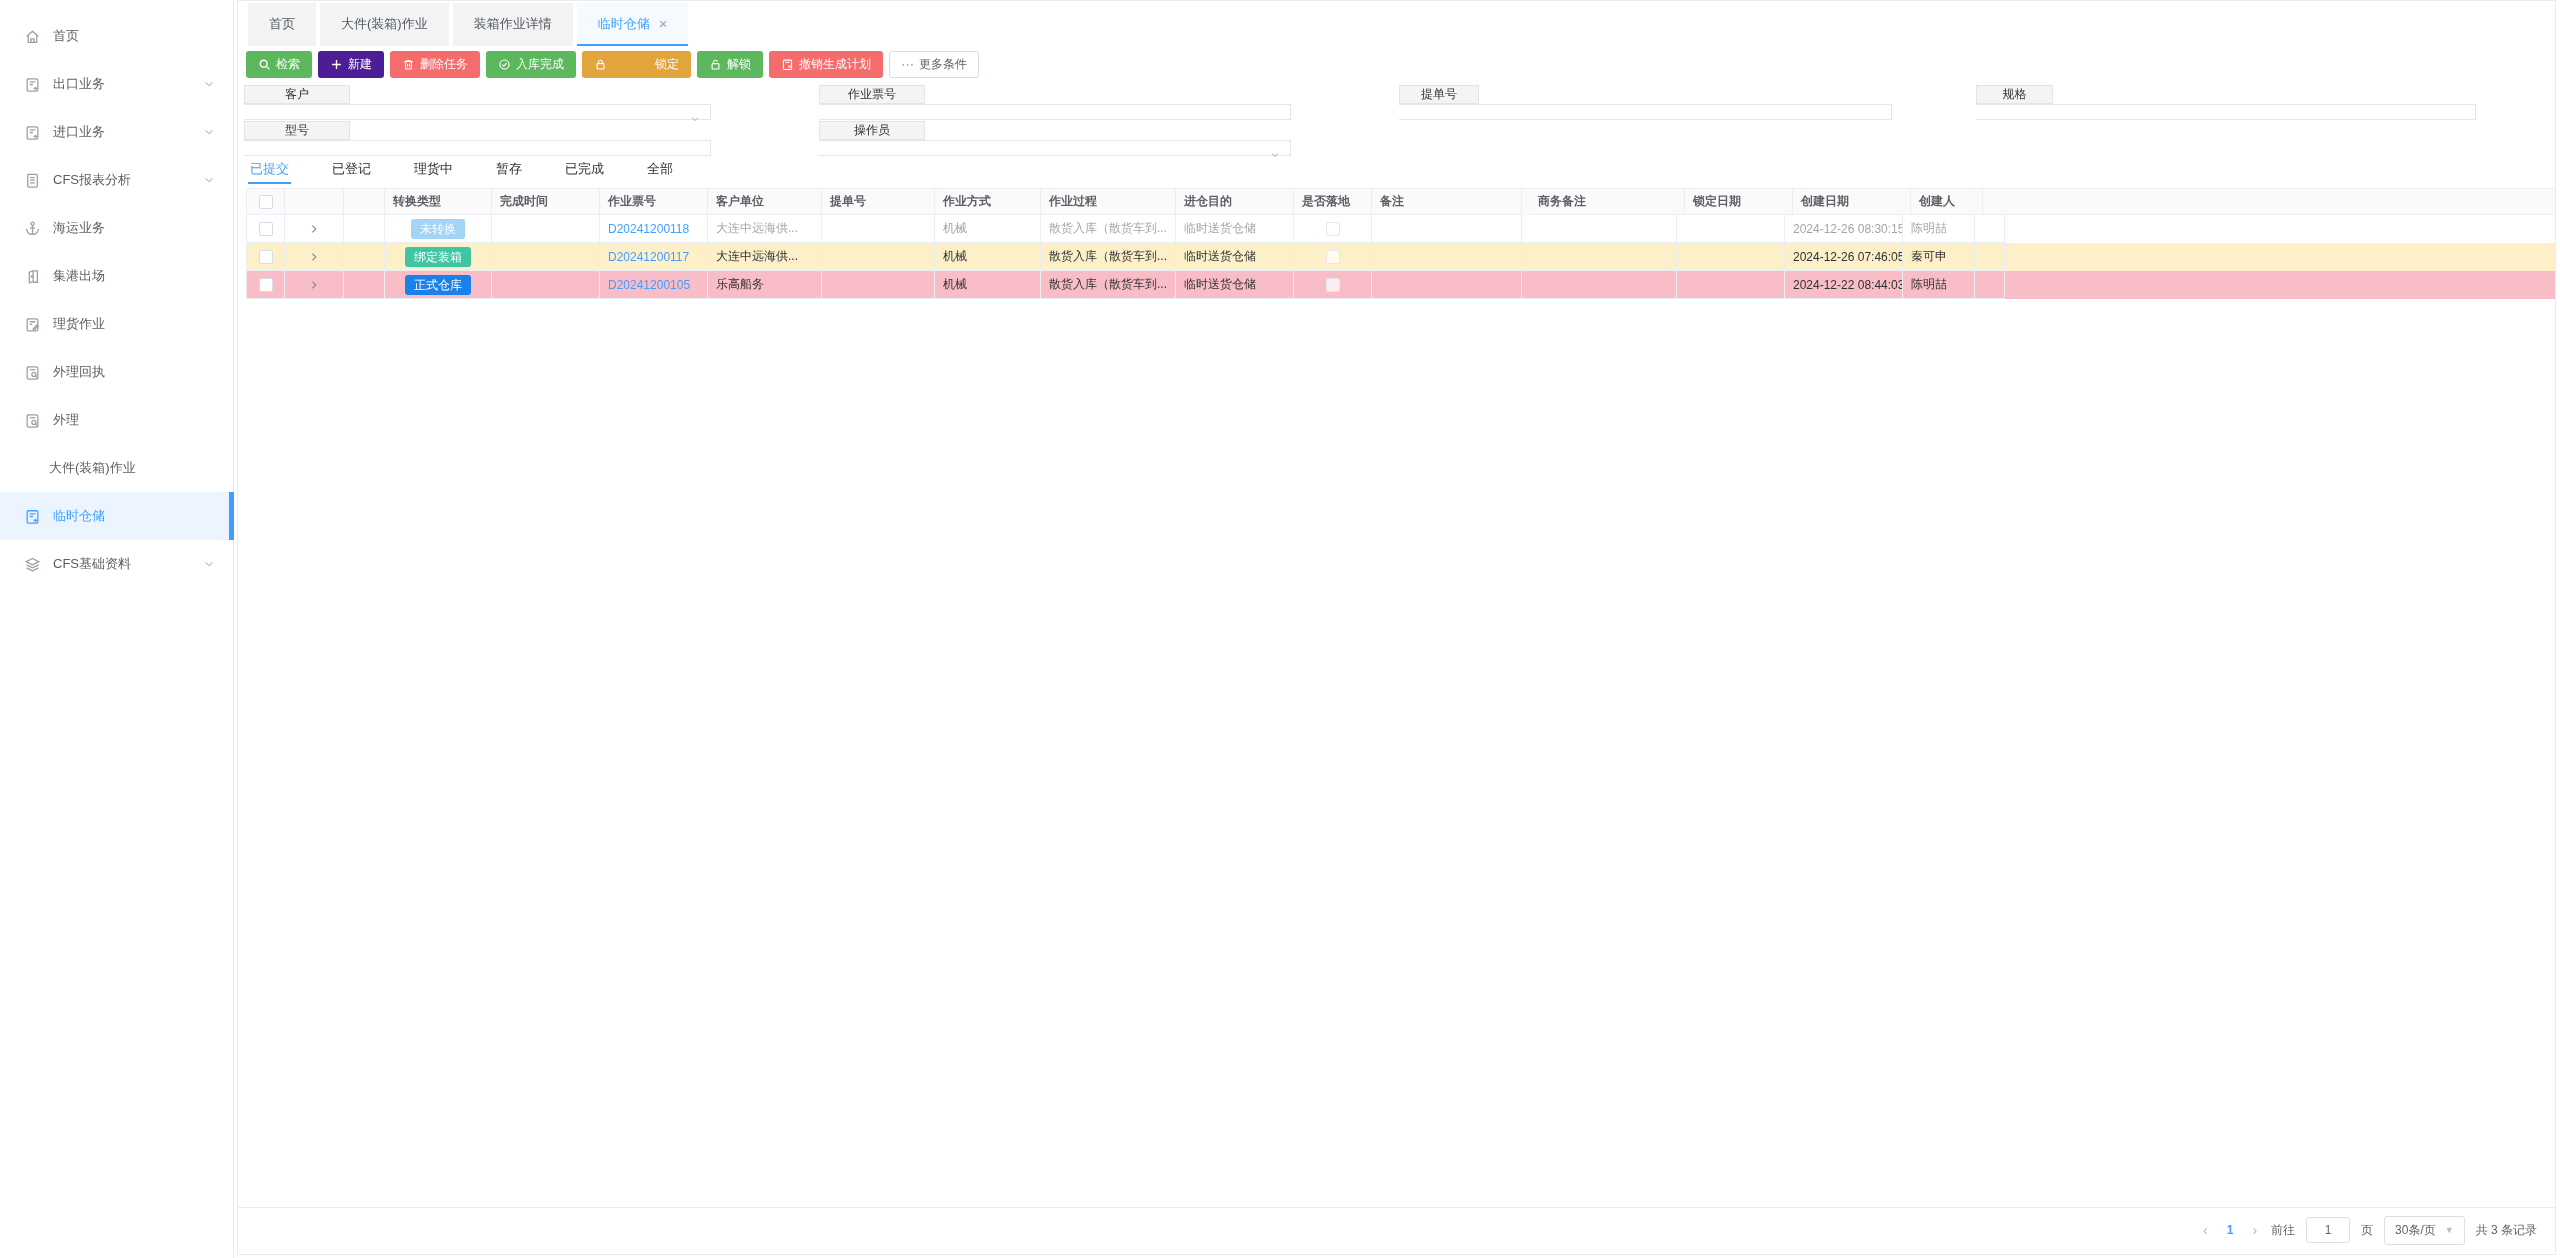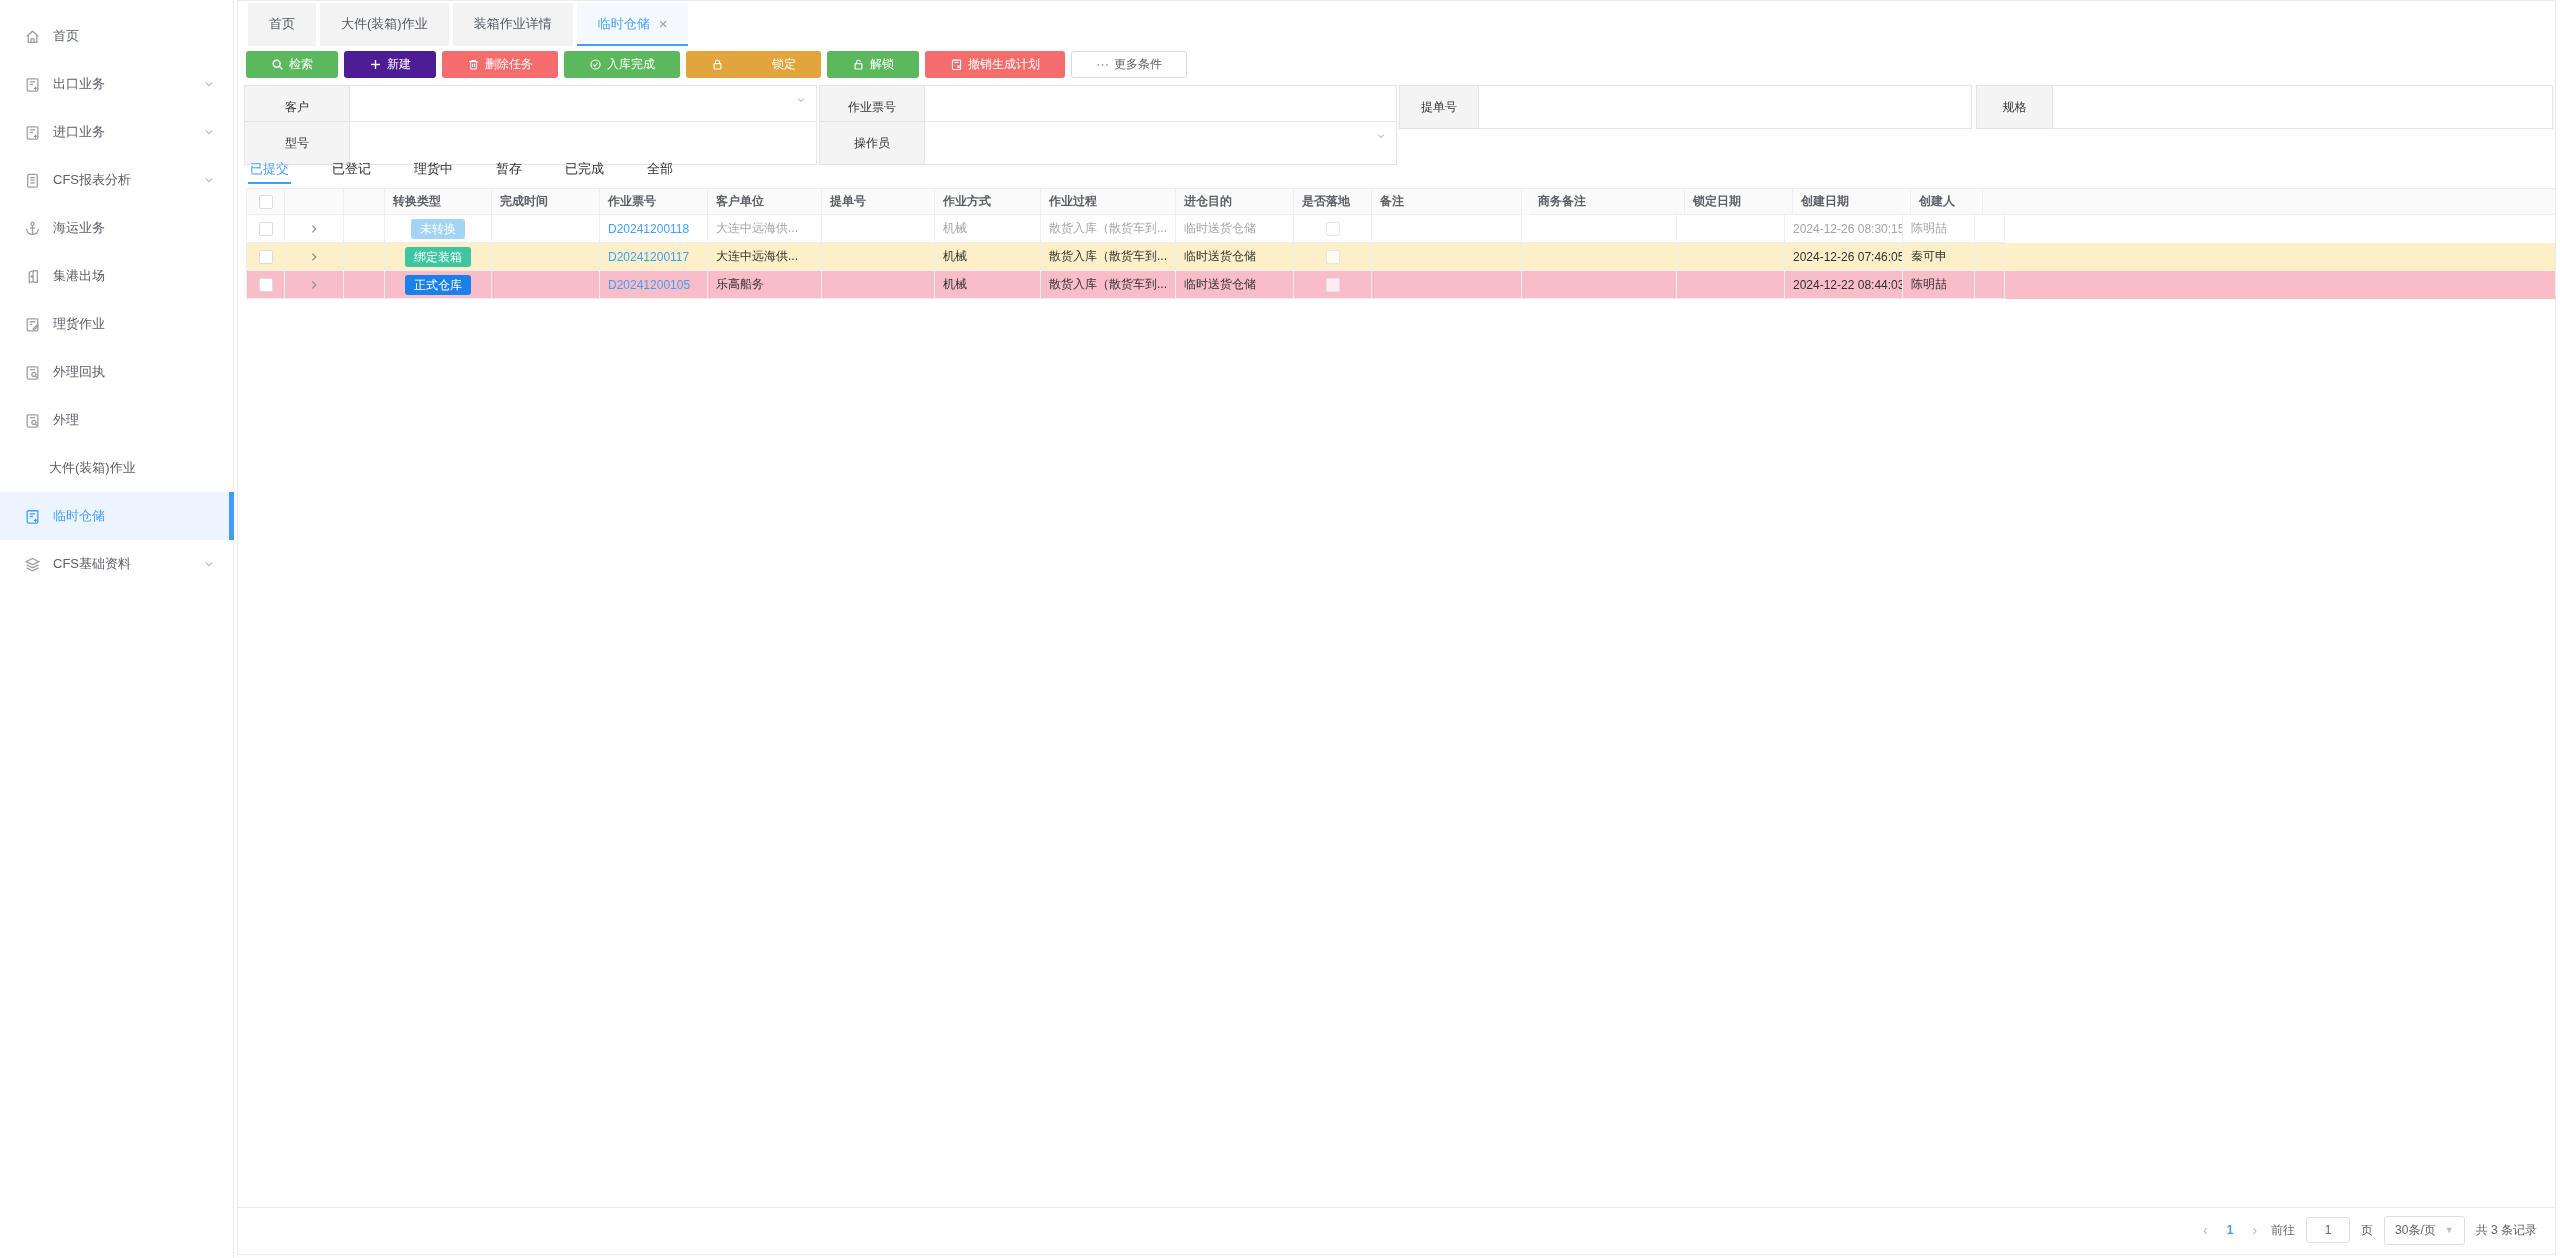--- a/index.html
+++ b/index.html
@@ -23,33 +23,33 @@
   .content{position:absolute;left:237px;top:0;width:2319px;height:1255px;background:#fff;border:1px solid #ebebeb;box-sizing:border-box;}
 
   
   .tabbar{position:absolute;left:0;top:0;right:0;height:45px;display:flex;align-items:stretch;gap:4px;padding:2px 0 0 10px;box-sizing:border-box;}
   .tab{display:flex;align-items:center;padding:0 21px;background:#f3f3f3;font-size:13px;color:#515a63;cursor:pointer;border-bottom:2px solid transparent;white-space:nowrap;}
   .tab.active{background:#f4faff;color:#409eff;border-bottom:2px solid #409eff;}
   .tab-close{margin-left:9px;color:#93a0b4;font-size:15px;line-height:1;}
 
   
   .toolbar{position:absolute;left:8px;top:50px;display:flex;gap:6px;}
-  .btn{display:inline-flex;align-items:center;gap:5px;height:27px;padding:0 24px;border-radius:3px;font-size:12px;color:#fff;border:1px solid transparent;cursor:pointer;font-family:inherit;white-space:nowrap;}
+  .btn{display:inline-flex;align-items:center;gap:5px;height:27px;padding:0 11px;border-radius:3px;font-size:12px;color:#fff;border:1px solid transparent;cursor:pointer;font-family:inherit;white-space:nowrap;}
   .btn .btn-icon{display:inline-flex;}
   .btn .btn-icon svg{width:13px;height:13px;}
   .btn.success{background:#5cb85c;}
   .btn.primary{background:#4c1d95;}
   .btn.danger{background:#f56c6c;}
   .btn.warning{background:#e2a43c;gap:48px;}
   .btn.plain{background:#fff;color:#5f6368;border-color:#d8dbe0;}
   .btn.plain .btn-icon{color:#9aa0a8;font-size:13px;line-height:1;}
 
   
   .filters{position:absolute;left:0;top:84px;right:0;height:66px;font-size:12px;}
-  .fgroup{position:absolute;display:flex;height:44px;}
+  .fgroup{position:absolute;display:flex;height:44px;flex-direction:column;}
   .flabel{display:flex;align-items:center;justify-content:center;background:#f4f4f4;border:1px solid #e4e4e4;color:#303133;box-sizing:border-box;flex:none;}
   .ffield{background:#fff;border:1px solid #e6e6e6;border-left:none;box-sizing:border-box;position:relative;display:flex;align-items:center;}
   .ffield input{border:none;outline:none;width:100%;height:100%;font-size:12px;padding:0 8px;background:transparent;box-sizing:border-box;font-family:inherit;}
   .fcaret{position:absolute;right:9px;top:8px;color:#c0c4cc;display:inline-flex;}
   .fcaret svg{width:12px;height:12px;}
 
   
   .status-tabs{position:absolute;left:10px;top:151px;height:33px;display:flex;align-items:stretch;font-size:13px;}
   .stab{display:flex;align-items:center;margin-right:39px;padding:0 2px;color:#303133;cursor:pointer;position:relative;}
   .stab.active{color:#409eff;}

